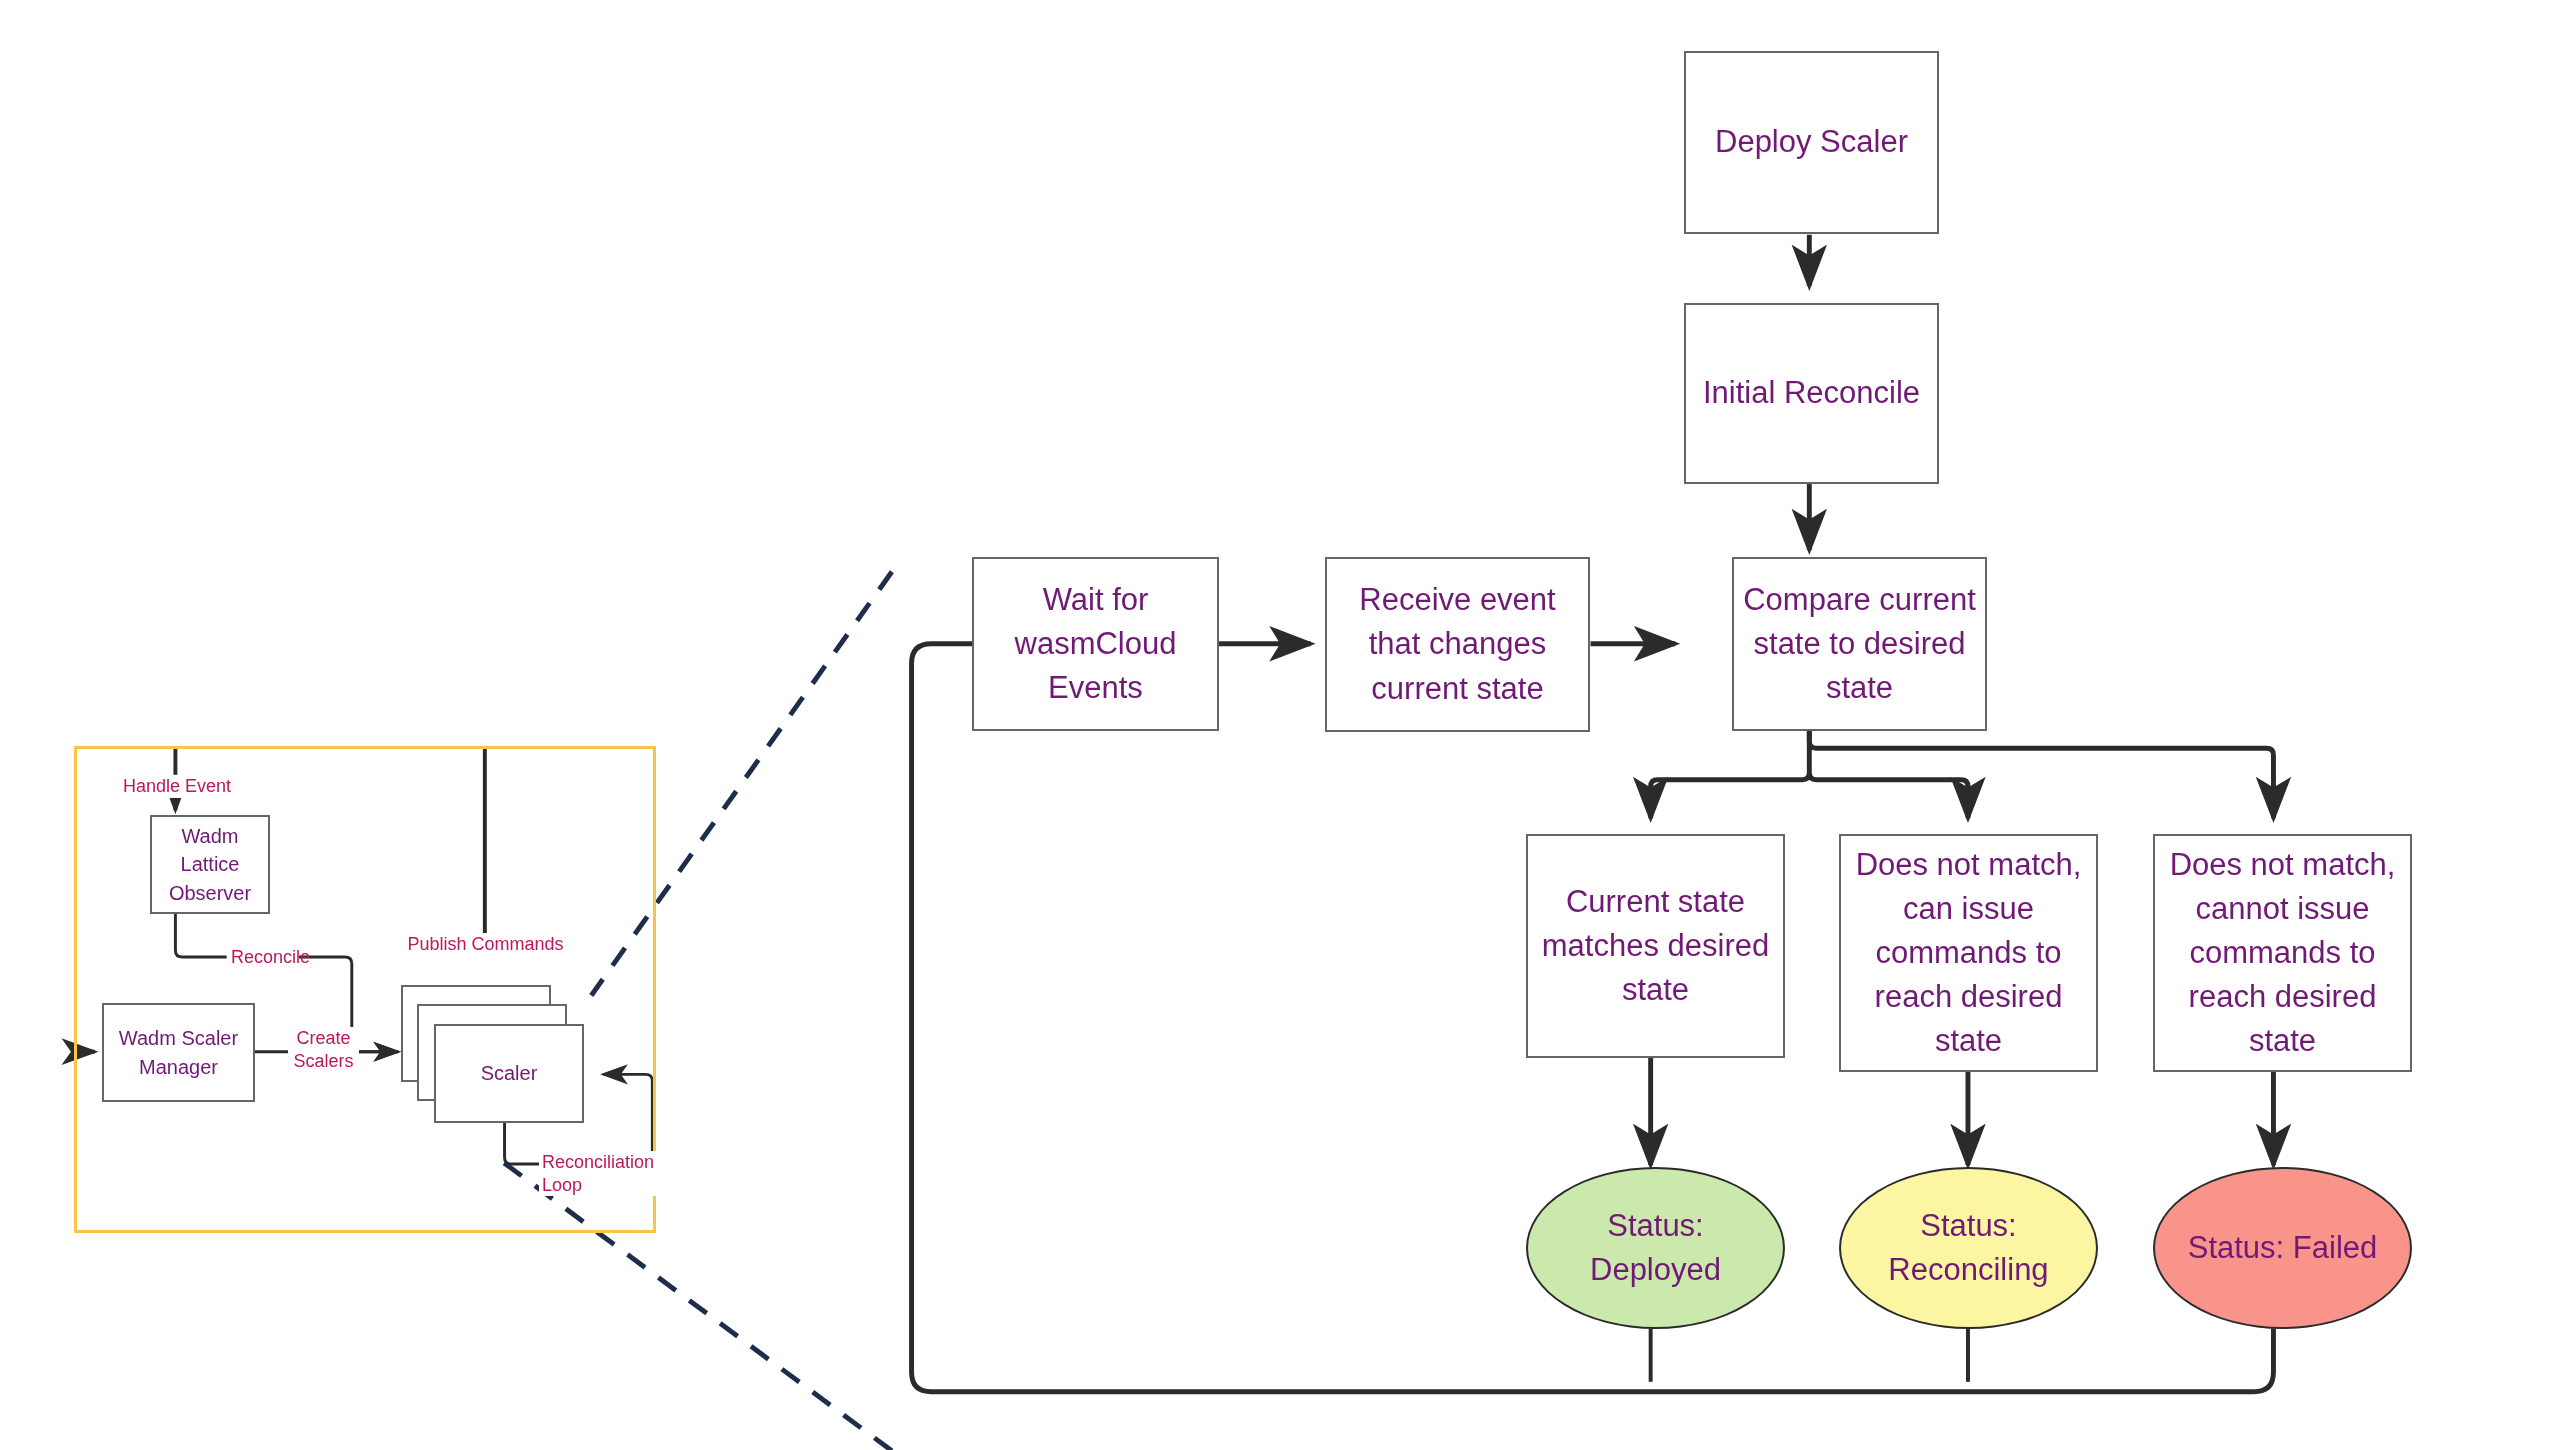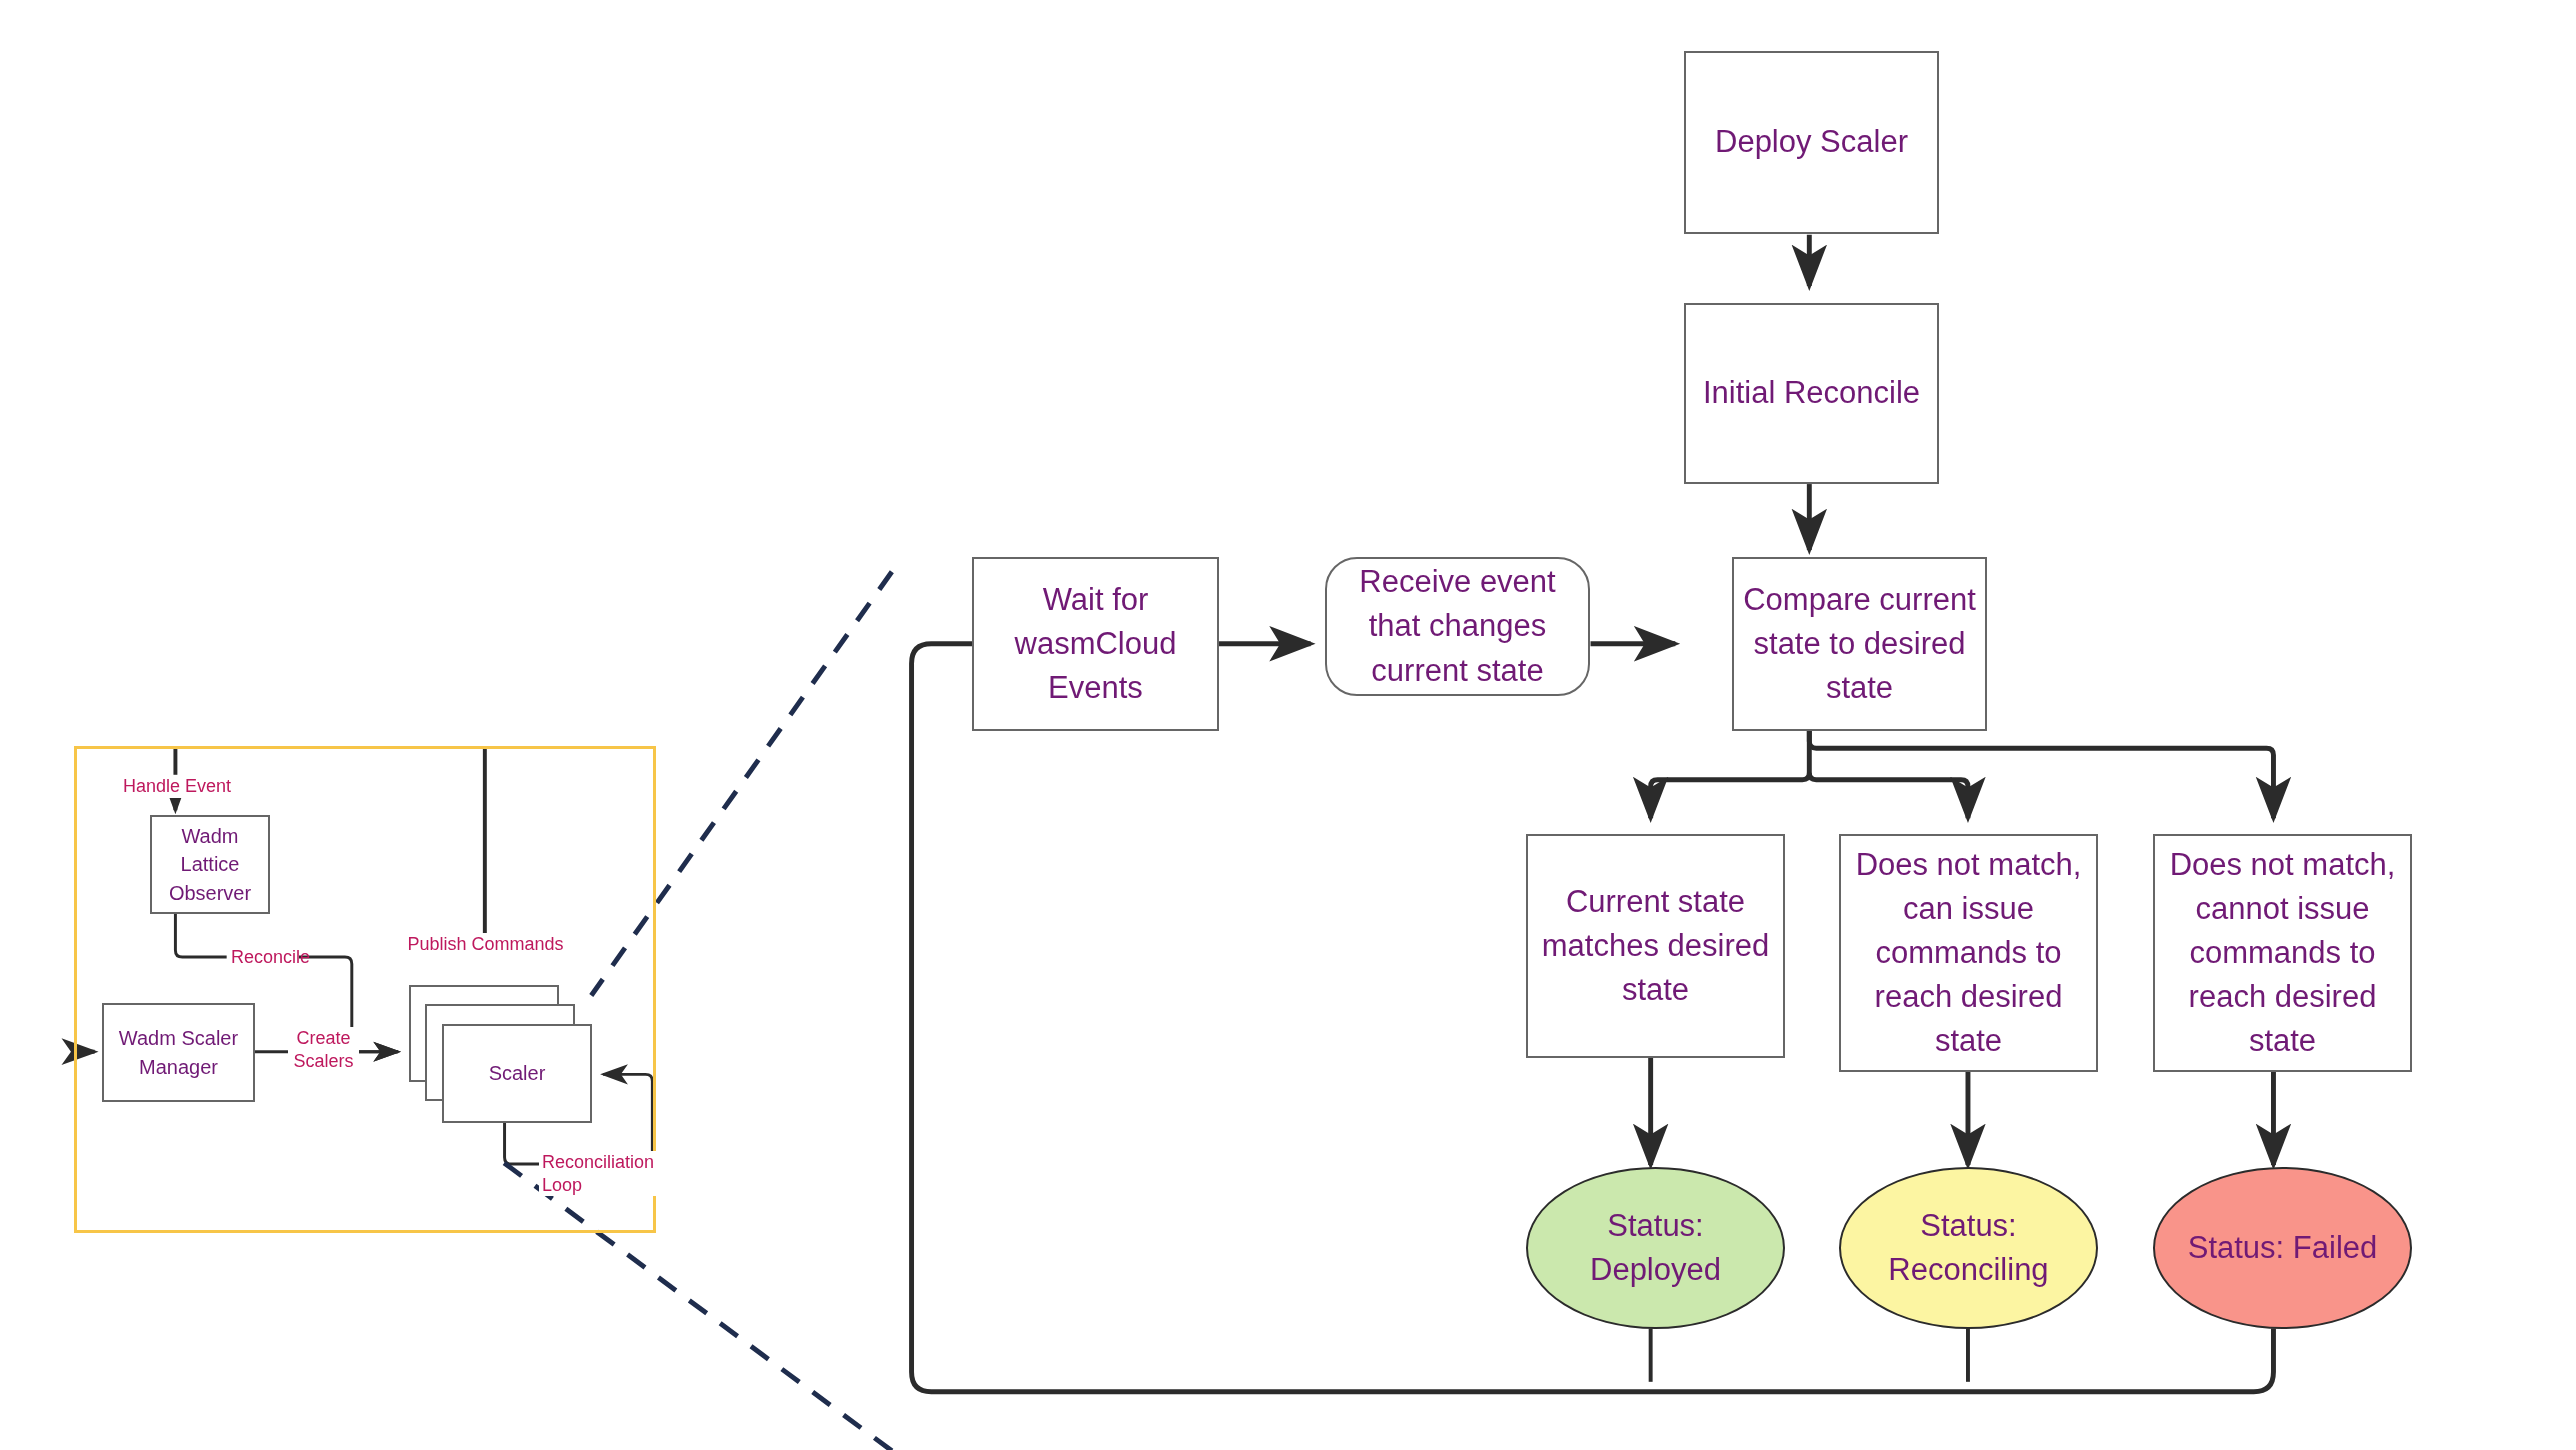--- a/index.html
+++ b/index.html
@@ -39,21 +39,20 @@
     background: #ffffff;
     border: 2px solid #666666;
     line-height: 1.42;
   }
   .node.ellipse {
     border-radius: 50%;
     border: 2px solid #2b2b2b;
   }
   .node.stacked {
     background: #ffffff;
-    margin-left: 8px;
   }
   .big  { font-size: 31px; }
   .mid  { font-size: 20px; }
   .small{ font-size: 18px; }
   .edge-label {
     position: absolute;
     color: #be185d;
     background: #ffffff;
     text-align: center;
     line-height: 1.25;
@@ -196,21 +195,21 @@
   <div class="node big" style="left:1684px; top:303px; width:255px; height:181px;">
     <span style="white-space:pre-line;text-align:right;">Initial Reconcile</span>
   </div>
 
   <div class="node big" style="left:972px; top:557px; width:247px; height:174px;">
     <span style="white-space:pre-line;">Wait for
 wasmCloud
 Events</span>
   </div>
 
-  <div class="node big" style="left:1325px; top:557px; width:265px; height:139px;border-radius:32px;">
+  <div class="node big" style="left:1325px; top:557px; width:265px; height:175px;">
     <span style="white-space:pre-line;">Receive event
 that changes
 current state</span>
   </div>
 
   <div class="node big" style="left:1732px; top:557px; width:255px; height:174px;">
     <span style="white-space:pre-line;">Compare current
 state to desired
 state</span>
   </div>

